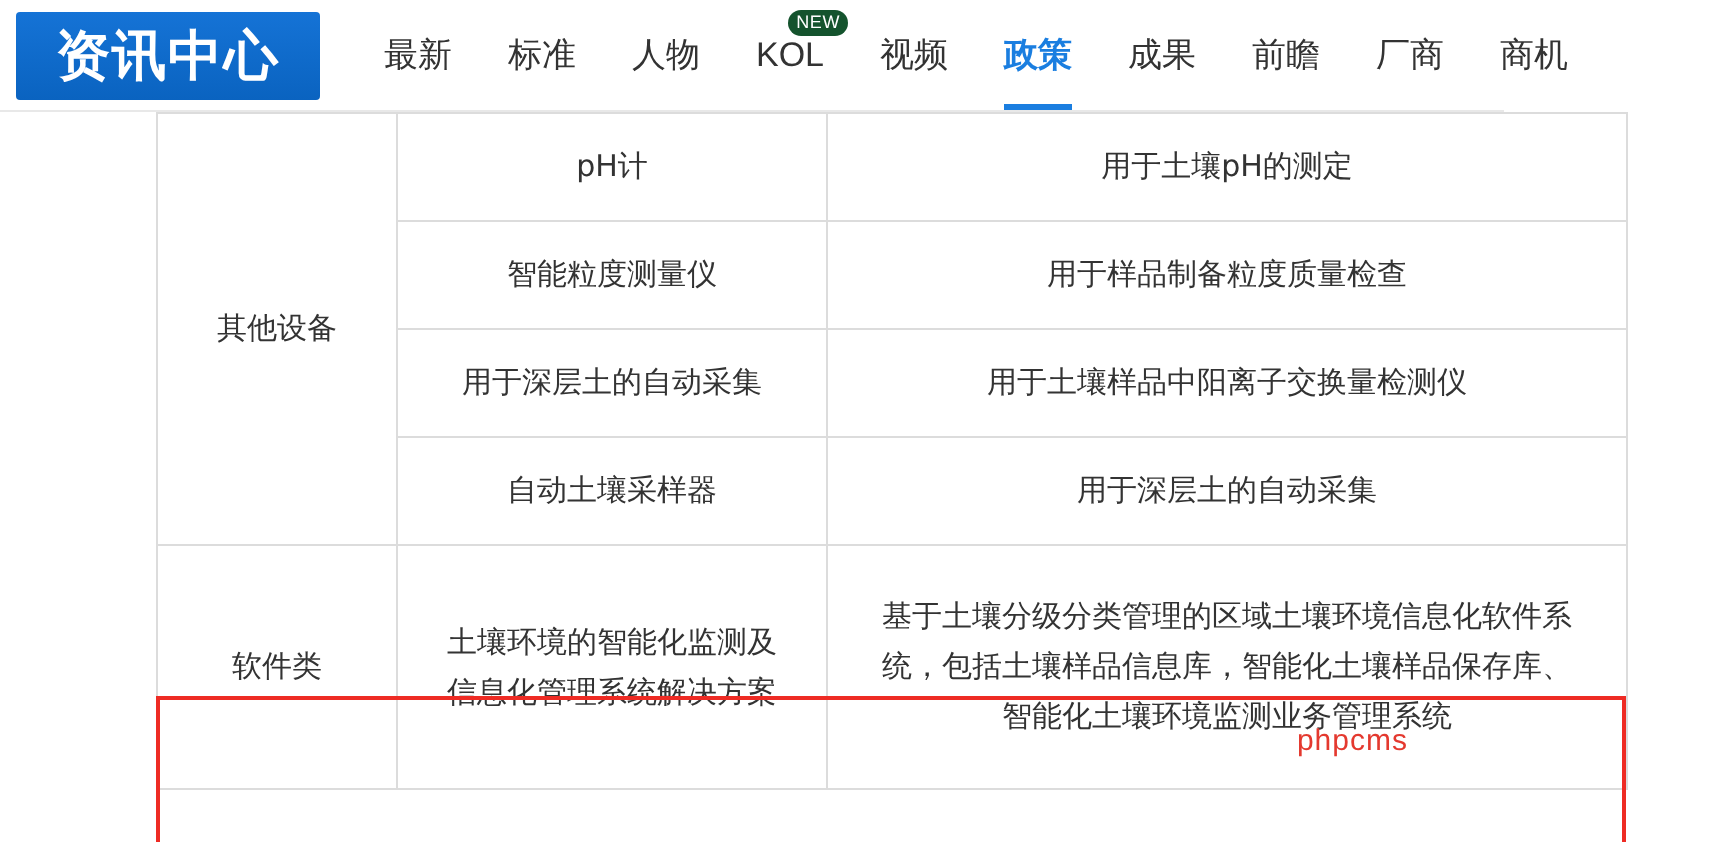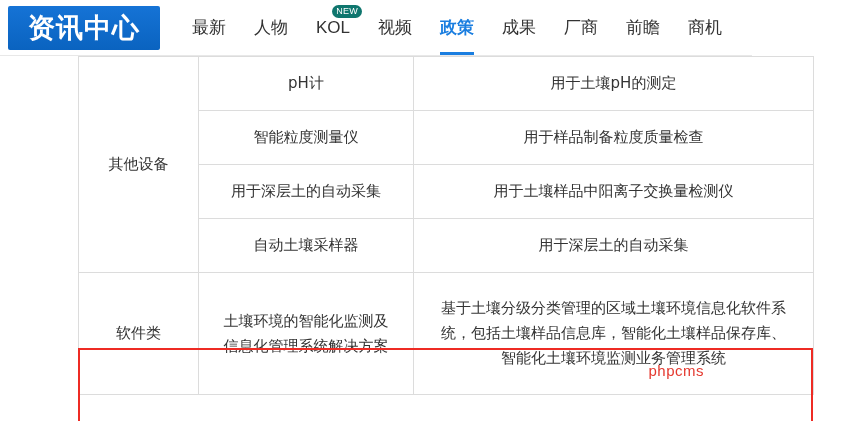--- a/index.html
+++ b/index.html
@@ -68,21 +68,21 @@
     left: 14px;
     right: 14px;
     bottom: -10px;
     height: 3px;
     background: #1a7ee0;
   }
   .badge-new {
     position: absolute;
     top: -6px;
     right: 2px;
-    background: #0f766e;
+    background: #14532d;
     color: #fff;
     font-size: 9px;
     line-height: 11px;
     padding: 1px 4px 1px 4px;
     border-radius: 7px;
     font-family: "Liberation Sans", sans-serif;
     font-weight: normal;
     letter-spacing: 0.3px;
   }
 
@@ -144,40 +144,43 @@
 
 <div id="app">
 
   <div class="navbar">
     <div class="logo">资讯中心</div>
     <div class="nav-items">
       <div class="nav-item">
         <span>最新</span>
       </div>
       <div class="nav-item">
+        <span>标准</span>
+      </div>
+      <div class="nav-item">
         <span>人物</span>
       </div>
       <div class="nav-item">
         <span>KOL</span>
         <span class="badge-new">NEW</span>
       </div>
       <div class="nav-item">
         <span>视频</span>
       </div>
       <div class="nav-item active">
         <span>政策</span>
       </div>
       <div class="nav-item">
         <span>成果</span>
       </div>
       <div class="nav-item">
+        <span>前瞻</span>
+      </div>
+      <div class="nav-item">
         <span>厂商</span>
-      </div>
-      <div class="nav-item">
-        <span>前瞻</span>
       </div>
       <div class="nav-item">
         <span>商机</span>
       </div>
     </div>
   </div>
 
   <div class="content">
     <table class="spec">
       <tbody>

